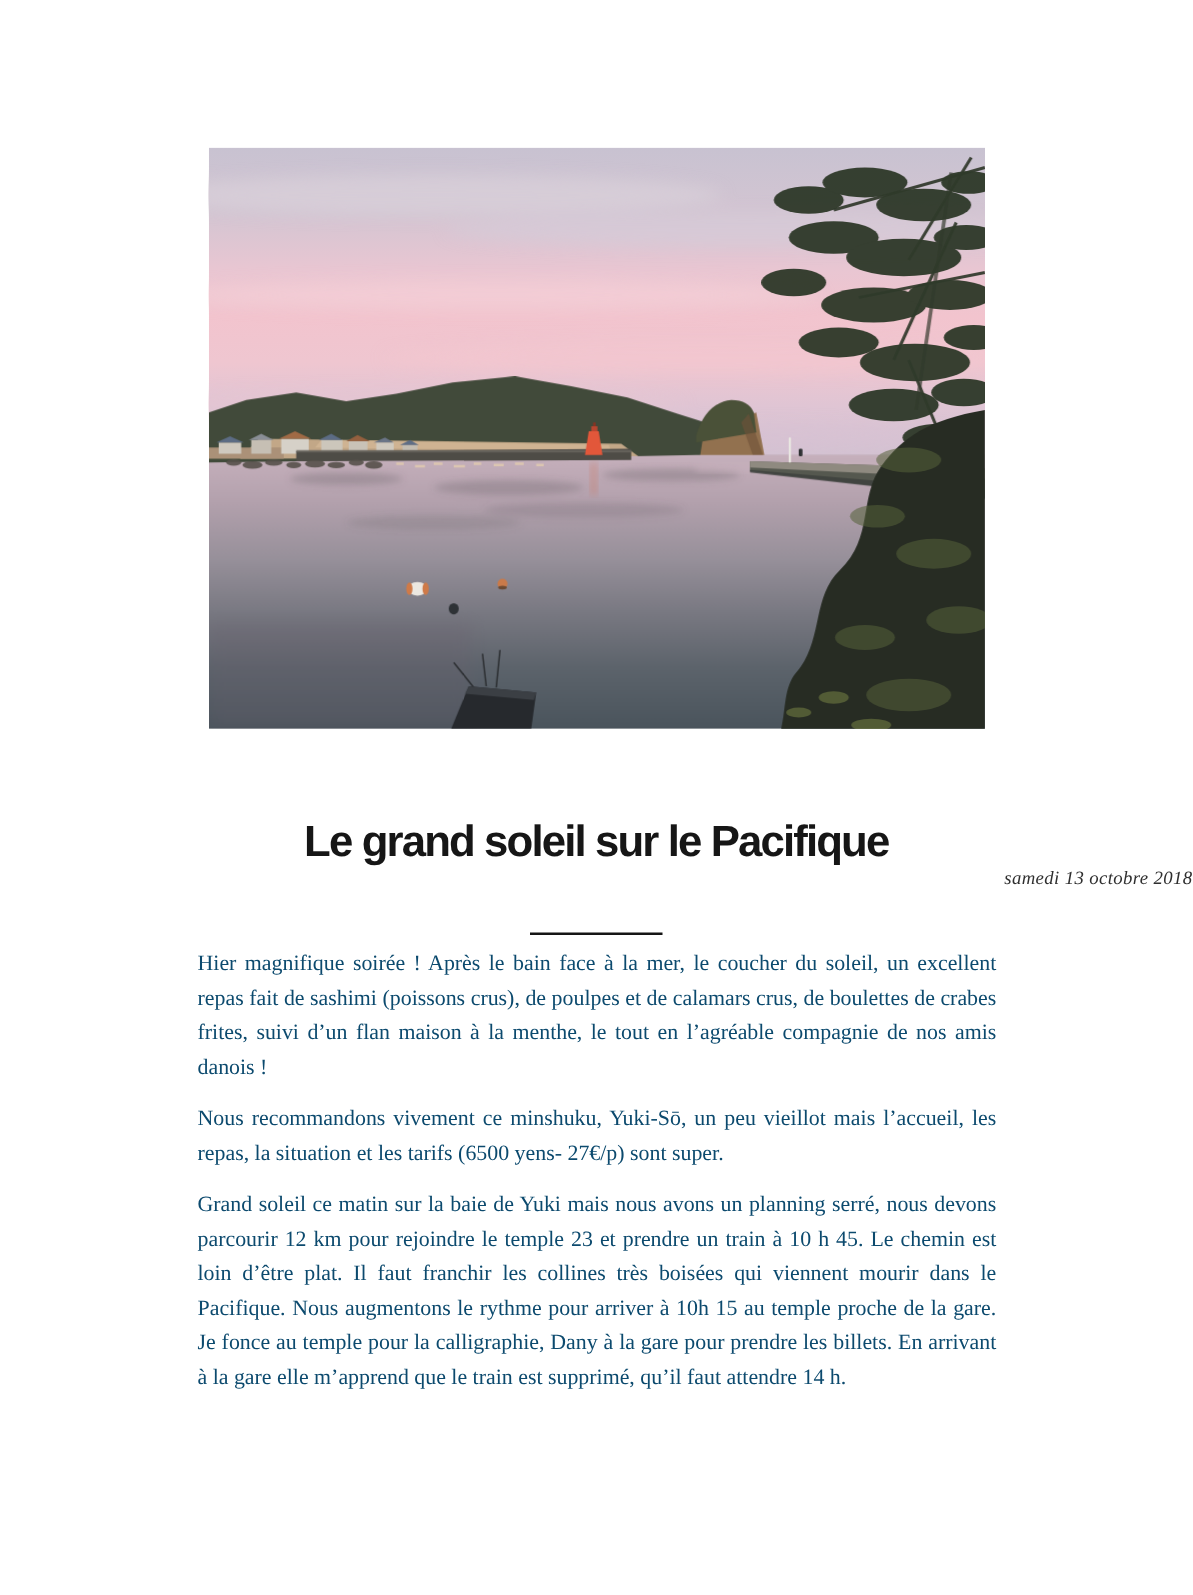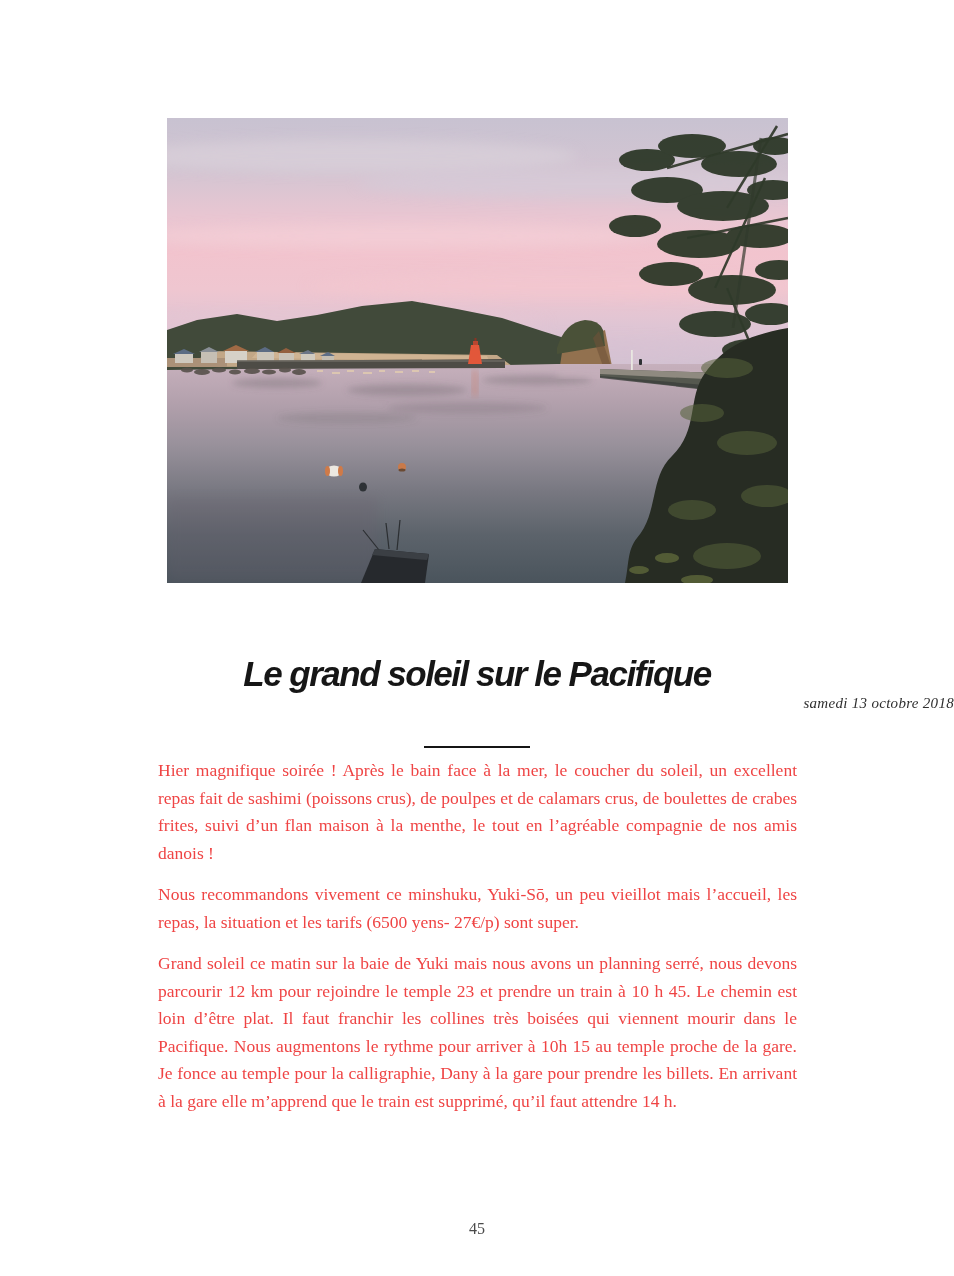--- a/index.html
+++ b/index.html
@@ -26,21 +26,20 @@
     position: absolute;
     left: 0; right: 0;
     top: 654px;
     text-align: center;
     font-family: "Liberation Sans", sans-serif;
     font-weight: 700;
     font-size: 35px;
     line-height: 40px;
     letter-spacing: -1.5px;
     color: #161616;
-    font-style: italic;
   }
   .date {
     position: absolute;
     left: 0; right: 0;
     top: 694px;
     text-align: right;
     font-family: "Liberation Serif", serif;
     font-style: italic;
     font-size: 15px;
     line-height: 18px;
@@ -56,21 +55,21 @@
     border-top: 2px solid #151515;
   }
   .content {
     position: absolute;
     left: 158px;
     top: 757px;
     width: 639px;
     font-size: 17.5px;
     line-height: 27.5px;
     text-align: justify;
-    color: #ef4444;
+    color: #0c4a6e;
   }
   .content p { margin: 0 0 14px 0; }
   .page-number {
     position: absolute;
     left: 0; right: 0;
     top: 1220px;
     text-align: center;
     font-size: 16px;
     color: #4a4a4a;
   }
@@ -277,15 +276,14 @@
   <div class="date">samedi 13 octobre 2018</div>
 
   <div class="divider"></div>
 
   <div class="content">
     <p>Hier magnifique soirée ! Après le bain face à la mer, le coucher du soleil, un excellent repas fait de sashimi (poissons crus), de poulpes et de calamars crus, de boulettes de crabes frites, suivi d’un flan maison à la menthe, le tout en l’agréable compagnie de nos amis danois !</p>
     <p>Nous recommandons vivement ce minshuku, Yuki-Sō, un peu vieillot mais l’accueil, les repas, la situation et les tarifs (6500 yens- 27€/p) sont super.</p>
     <p>Grand soleil ce matin sur la baie de Yuki mais nous avons un planning serré, nous devons parcourir 12 km pour rejoindre le temple 23 et prendre un train à 10 h 45. Le chemin est loin d’être plat. Il faut franchir les collines très boisées qui viennent mourir dans le Pacifique. Nous augmentons le rythme pour arriver à 10h 15 au temple proche de la gare. Je fonce au temple pour la calligraphie, Dany à la gare pour prendre les billets. En arrivant à la gare elle m’apprend que le train est supprimé, qu’il faut attendre 14 h.</p>
   </div>
 
-  <div class="page-number">45</div>
 
 </div>
 
 </body></html>

